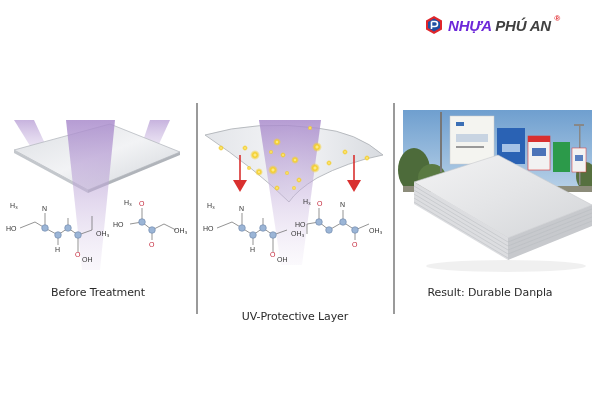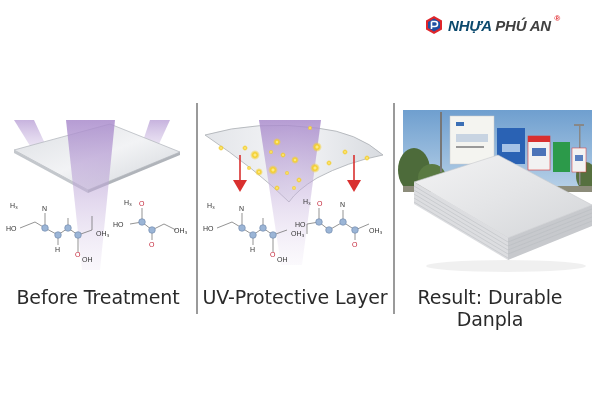--- a/index.html
+++ b/index.html
@@ -2,28 +2,28 @@
 <html><head>
 <meta charset="utf-8">
 <style>
   * { margin: 0; padding: 0; box-sizing: border-box; }
   html, body { width: 600px; height: 400px; overflow: hidden; background: #ffffff; }
   body { position: relative; font-family: "DejaVu Sans", sans-serif; color: #2b2b2b; }
 
   .logo { position: absolute; left: 424px; top: 14px; height: 22px; display: flex; align-items: center; }
   .logo-mark { width: 20px; height: 20px; position: relative; margin-right: 4px; }
   .logo-text { font-family: "Liberation Sans", sans-serif; font-weight: 900; font-size: 15px; letter-spacing: -0.2px; font-style: italic; }
-  .logo-text .blue { color: #0c4a6e; margin-top: 32px; }
+  .logo-text .blue { color: #6d28d9; margin-top: 32px; }
   .logo-text .red { color: #404040; }
   .logo-reg { position: absolute; right: -9px; top: -3px; font-size: 8px; color: #e0262b; font-family: "Liberation Sans", sans-serif; }
 
   .divider { position: absolute; top: 103px; width: 1.5px; height: 211px; background: #9a9a9a; }
 
   .panel { position: absolute; top: 100px; width: 196px; height: 220px; overflow: hidden; }
-  .caption { position: absolute; top: 286px; width: 196px; text-align: center; font-size: 19px; color: #2a2a2a; font-family: "DejaVu Sans", sans-serif; letter-spacing: -0.1px; }
+  .caption { position: absolute; top: 286px; width: 196px; text-align: center; font-size: 11px; color: #2a2a2a; font-family: "DejaVu Sans", sans-serif; letter-spacing: -0.1px; }
 
   .mol-text { font-family: "Liberation Sans", sans-serif; font-size: 7px; fill: #333; }
   .mol-red { fill: #c4283b; }
 </style>
 </head>
 <body>
 
 <div class="logo">
   <div class="logo-mark">
     <svg width="20" height="20" viewBox="0 0 20 20">
@@ -208,21 +208,21 @@
       <circle cx="158" cy="130" r="3.3" fill="#9bb5d6" stroke="#6b84a8" stroke-width="0.6"></circle>
       <text x="106" y="104" class="mol-text">H₃</text>
       <text x="120" y="106" class="mol-text mol-red">O</text>
       <text x="143" y="107" class="mol-text">N</text>
       <text x="98" y="127" class="mol-text">HO</text>
       <text x="155" y="147" class="mol-text mol-red">O</text>
       <text x="172" y="133" class="mol-text">OH₃</text>
     </g>
   </svg>
 </div>
-<div class="caption" style="left:197px;">UV-Protective Layer</div>
+<div class="caption" style="left:197px;margin-top:24px;">UV-Protective Layer</div>
 
 <div class="panel" style="left:396px;">
   <svg width="204" height="220" viewBox="0 0 204 220">
     <defs>
       <linearGradient id="sky" x1="0" y1="0" x2="0" y2="1">
         <stop offset="0" stop-color="#6f9fcf"></stop>
         <stop offset="1" stop-color="#b9d2e8"></stop>
       </linearGradient>
       <linearGradient id="topFace" x1="0" y1="0" x2="1" y2="1">
         <stop offset="0" stop-color="#f3f3f4"></stop>

